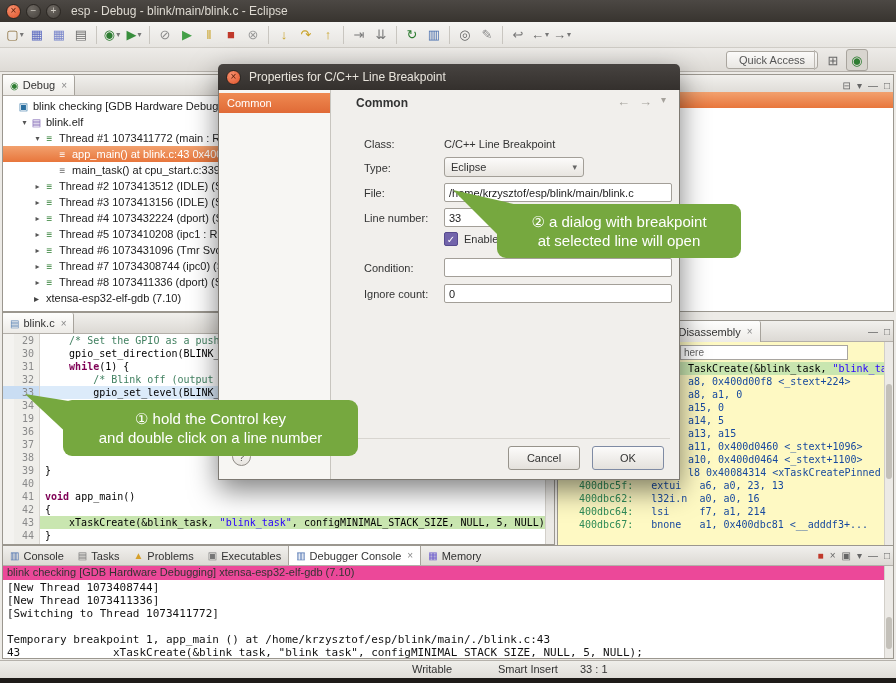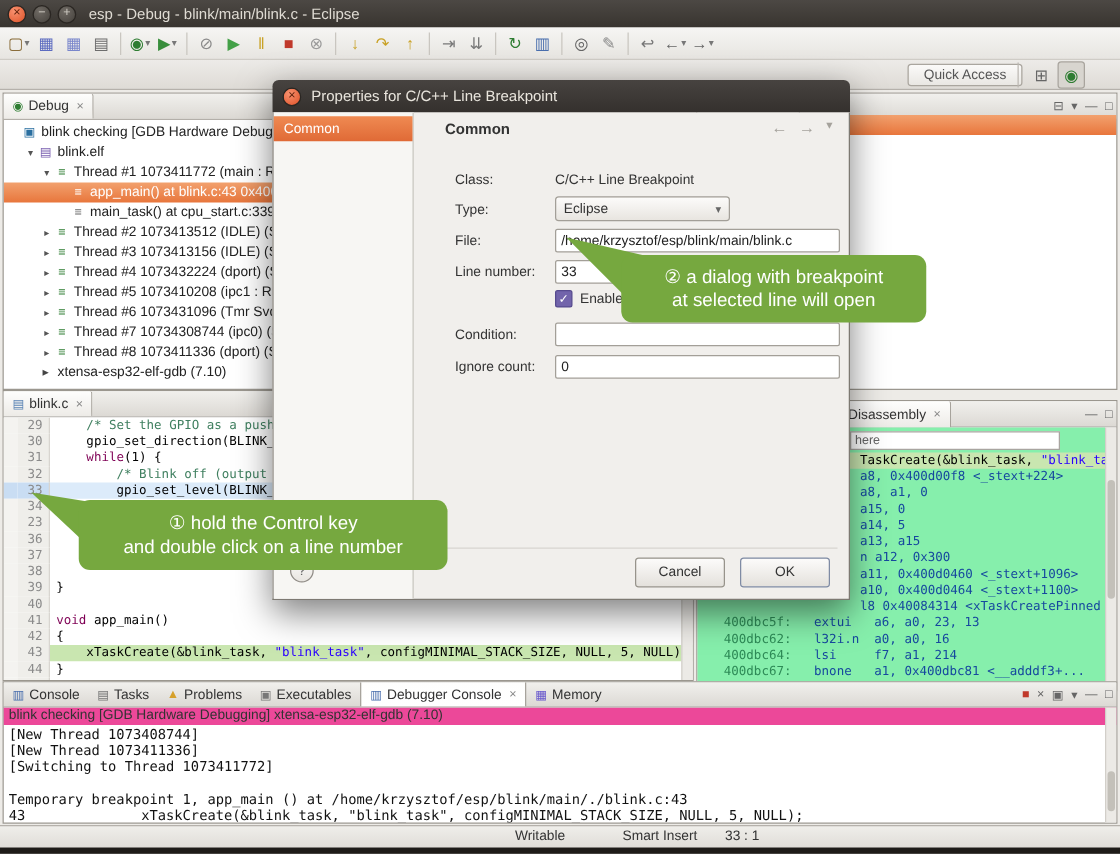--- a/index.html
+++ b/index.html
@@ -52,29 +52,29 @@
   #editor-panel{left:2px;top:312px;width:553px;height:233px}
   .codearea{position:absolute;left:0;right:0;top:21px;bottom:0;overflow:hidden;background:#fff}
   .cl{display:flex;height:13px;font:10px/13px "DejaVu Sans Mono",monospace;white-space:pre}
   .cl .mk{width:11px;background:#f4f3f0;flex:none}
   .cl .num{width:26px;padding-right:5px;text-align:right;color:#8a8a8a;background:#efeeea;border-right:1px solid #d8d5d0;flex:none}
   .cl .code{flex:1;padding-left:5px;overflow:hidden}
   .cl.hl-blue .num,.cl.hl-blue .mk{background:#c9ddf3}
   .cl.hl-blue .code{background:#dcebfa}
   .cl.hl-green .code{background:#c9e6b0}
   .sg-com{color:#3f7f5f}
-  .sg-kw{color:#7f0055;font-weight:normal}
+  .sg-kw{color:#7f0055;font-weight:bold}
   .sg-str{color:#2a00ff}
   .vsb{position:absolute;right:0;top:21px;bottom:0;width:9px;background:#eceae6;border-left:1px solid #d2cfc9}
   .vsb .thumb{position:absolute;left:1px;right:1px;top:20%;height:45%;background:#c3c0b9;border-radius:4px}
 
   
   #disasm-panel{left:557px;top:320px;width:337px;height:233px}
   #disasm-tab{position:absolute;left:100px;top:0;height:21px}
-  .disasm-body{position:absolute;left:0;right:9px;top:21px;bottom:0;overflow:hidden;background:#86efac}
+  .disasm-body{position:absolute;left:0;right:9px;top:21px;bottom:0;overflow:hidden;background:#fef9c3}
   .loc-input{position:absolute;left:122px;top:3px;width:168px;height:15px;border:1px solid #a8a5a0;background:#fff;font-size:10px;color:#666;padding-left:3px;display:flex;align-items:center}
   .dlines{position:absolute;left:0;right:0;top:20px}
   .dl{height:13px;font:10px/13px "DejaVu Sans Mono",monospace;white-space:pre;padding-left:21px;overflow:hidden}
   .dl.frag{padding-left:130px}
   .dl.hl{background:#c9e6b0}
   .sg-addr{color:#2e8b57}
   .sg-mn{color:#16489e}
   .sg-ops{color:#16489e}
 
   
@@ -331,21 +331,21 @@
         <span class="tclose">×</span>
       </div>
     </div>
     <div class="codearea">
         <div class="cl"><span class="mk"></span><span class="num">29</span><span class="code"><span>    </span><span class="sg-com">/* Set the GPIO as a push/</span></span></div>
         <div class="cl"><span class="mk"></span><span class="num">30</span><span class="code"><span>    gpio_set_direction(BLINK_G</span></span></div>
         <div class="cl"><span class="mk"></span><span class="num">31</span><span class="code"><span>    </span><span class="sg-kw">while</span><span>(1) {</span></span></div>
         <div class="cl"><span class="mk"></span><span class="num">32</span><span class="code"><span>        </span><span class="sg-com">/* Blink off (output l</span></span></div>
         <div class="cl hl-blue"><span class="mk"></span><span class="num">33</span><span class="code"><span>        gpio_set_level(BLINK_G</span></span></div>
         <div class="cl"><span class="mk"></span><span class="num">34</span><span class="code"></span></div>
-        <div class="cl"><span class="mk"></span><span class="num">23</span><span class="code"></span></div>
+        <div class="cl"><span class="mk"></span><span class="num">19</span><span class="code"></span></div>
         <div class="cl"><span class="mk"></span><span class="num">36</span><span class="code"></span></div>
         <div class="cl"><span class="mk"></span><span class="num">37</span><span class="code"></span></div>
         <div class="cl"><span class="mk"></span><span class="num">38</span><span class="code"></span></div>
         <div class="cl"><span class="mk"></span><span class="num">39</span><span class="code"><span>}</span></span></div>
         <div class="cl"><span class="mk"></span><span class="num">40</span><span class="code"></span></div>
         <div class="cl"><span class="mk"></span><span class="num">41</span><span class="code"><span class="sg-kw">void</span><span> app_main()</span></span></div>
         <div class="cl"><span class="mk"></span><span class="num">42</span><span class="code"><span>{</span></span></div>
         <div class="cl hl-green"><span class="mk"></span><span class="num">43</span><span class="code"><span>    xTaskCreate(&amp;blink_task, </span><span class="sg-str">"blink_task"</span><span>, configMINIMAL_STACK_SIZE, NULL, 5, NULL);</span></span></div>
         <div class="cl"><span class="mk"></span><span class="num">44</span><span class="code"><span>}</span></span></div>
         <div class="cl"><span class="mk"></span><span class="num">45</span><span class="code"></span></div>
@@ -369,21 +369,20 @@
     </div>
     <div class="disasm-body">
       <div class="loc-input">here</div>
       <div class="dlines">
           <div class="dl frag hl"><span>TaskCreate(&amp;blink_task, </span><span class="sg-str">"blink_tas</span></div>
           <div class="dl frag"><span class="sg-ops">a8, 0x400d00f8 &lt;_stext+224&gt;</span></div>
           <div class="dl frag"><span class="sg-ops">a8, a1, 0</span></div>
           <div class="dl frag"><span class="sg-ops">a15, 0</span></div>
           <div class="dl frag"><span class="sg-ops">a14, 5</span></div>
           <div class="dl frag"><span class="sg-ops">a13, a15</span></div>
-          <div class="dl frag"><span class="sg-ops">n a12, 0x300</span></div>
           <div class="dl frag"><span class="sg-ops">a11, 0x400d0460 &lt;_stext+1096&gt;</span></div>
           <div class="dl frag"><span class="sg-ops">a10, 0x400d0464 &lt;_stext+1100&gt;</span></div>
           <div class="dl frag"><span class="sg-ops">l8 0x40084314 &lt;xTaskCreatePinned</span></div>
           <div class="dl"><span class="sg-addr">400dbc5f:</span><span class="sg-mn">   extui   </span><span class="sg-ops">a6, a0, 23, 13</span></div>
           <div class="dl"><span class="sg-addr">400dbc62:</span><span class="sg-mn">   l32i.n  </span><span class="sg-ops">a0, a0, 16</span></div>
           <div class="dl"><span class="sg-addr">400dbc64:</span><span class="sg-mn">   lsi     </span><span class="sg-ops">f7, a1, 214</span></div>
           <div class="dl"><span class="sg-addr">400dbc67:</span><span class="sg-mn">   bnone   </span><span class="sg-ops">a1, 0x400dbc81 &lt;__adddf3+...</span></div>
         </div>
     </div>
     <div class="vsb">

